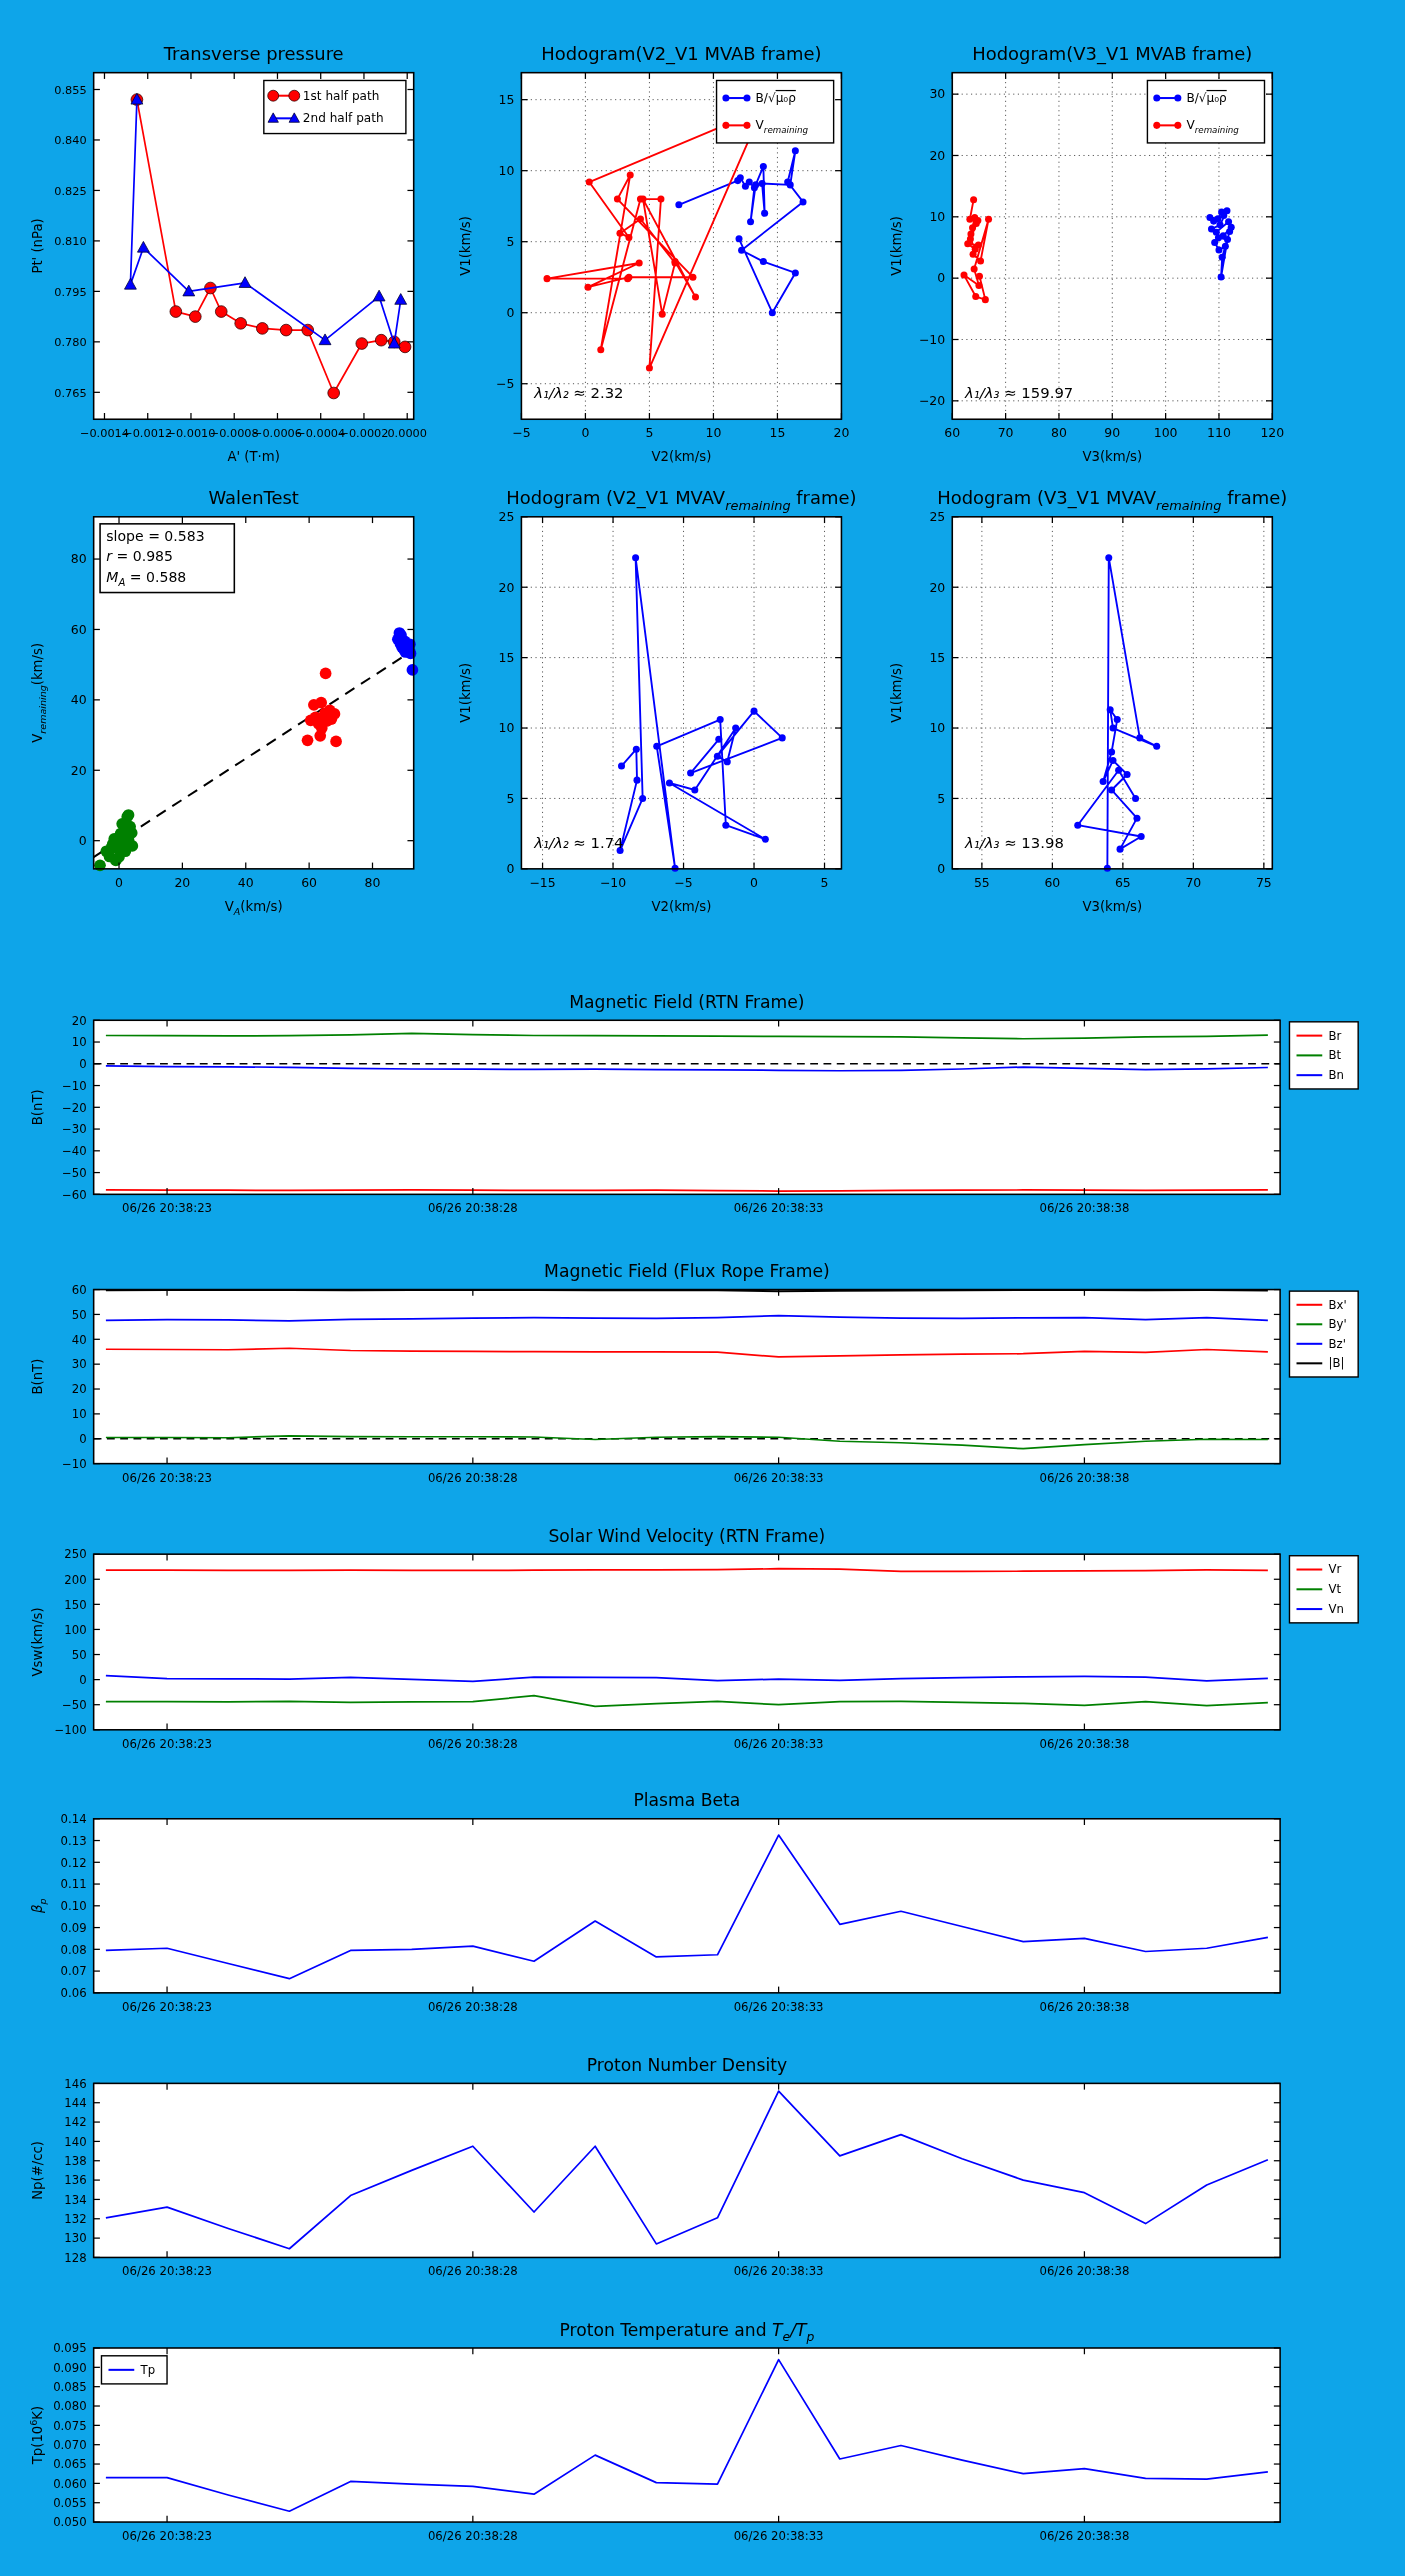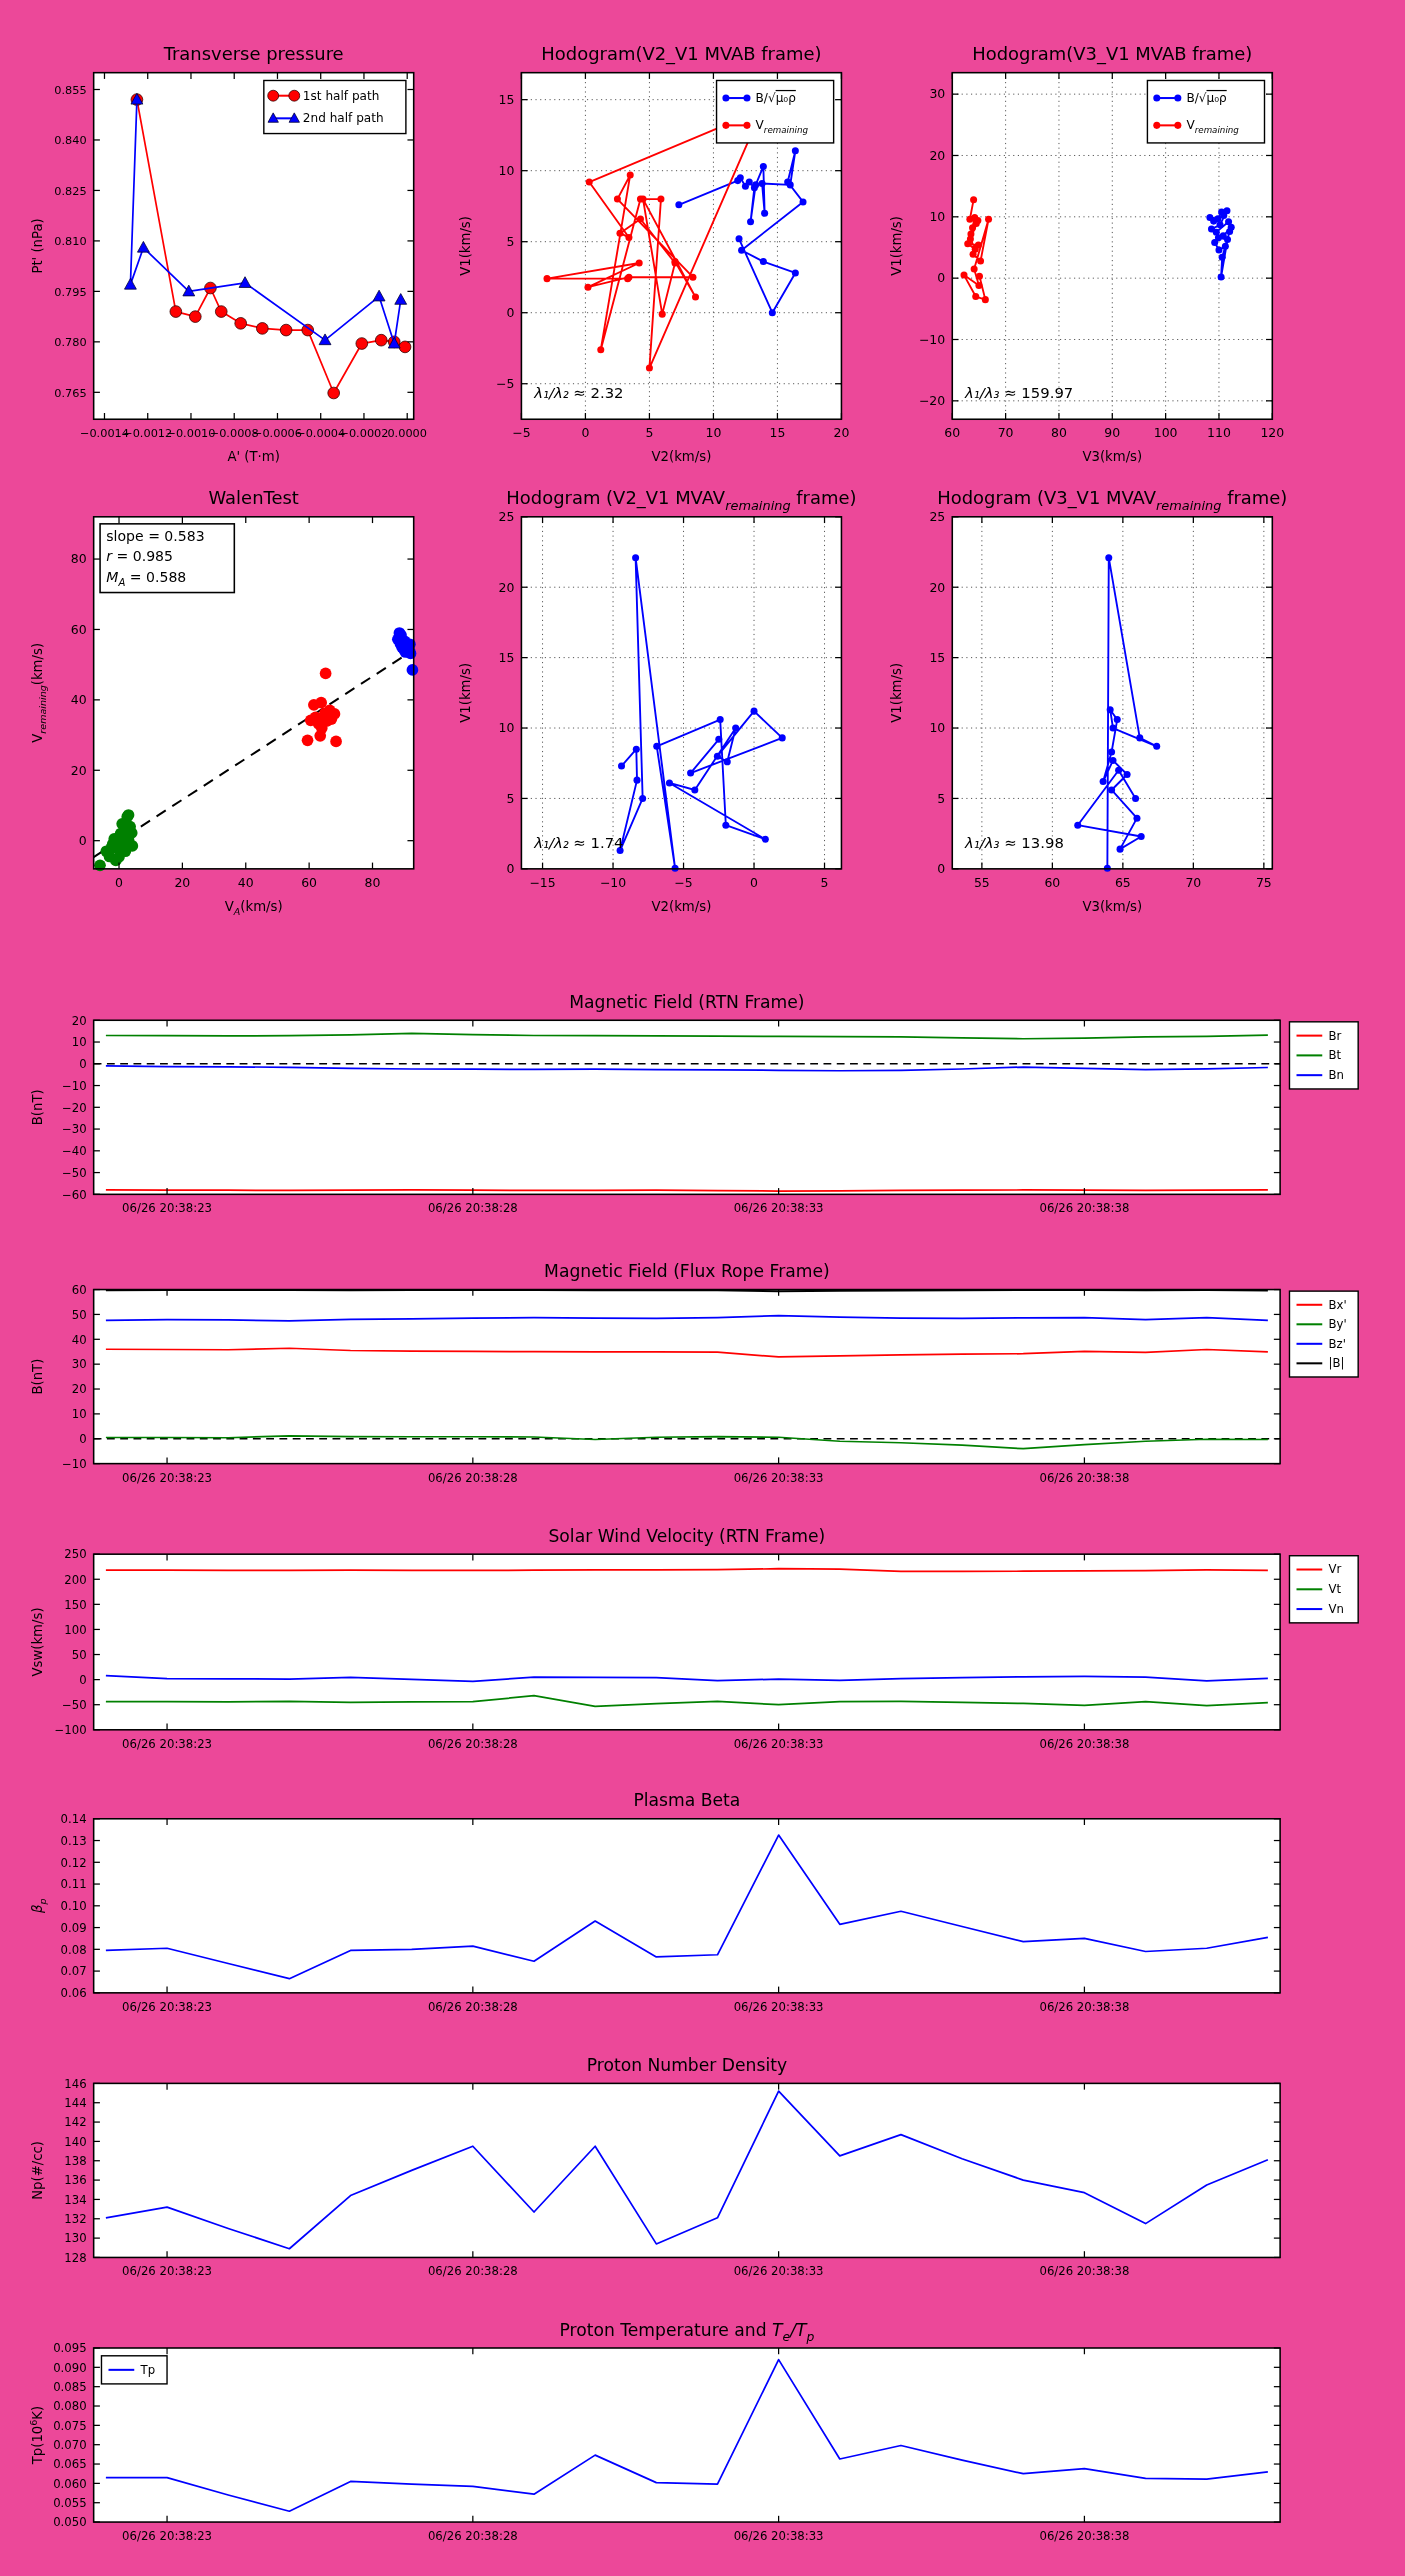--- a/index.html
+++ b/index.html
@@ -1,16 +1,16 @@
 <!DOCTYPE html>
 <html style="font-size:12.5px"><head>
 <meta charset="utf-8">
 <style>
   html,body{margin:0;padding:0;background:#ffffff;}
-  .figure{position:relative;width:1405px;height:2576px;background:#ec4899;overflow:hidden;
+  .figure{position:relative;width:1405px;height:2576px;background:#0ea5e9;overflow:hidden;
           font-family:"DejaVu Sans",sans-serif;}
   svg{display:block;}
   svg text{fill:#000;}
 </style>
 </head>
 <body>
 
 <div class="figure">
   <svg id="fig" width="1405" height="2576" viewBox="0 0 1800 3300" xmlns="http://www.w3.org/2000/svg">
       <g>

